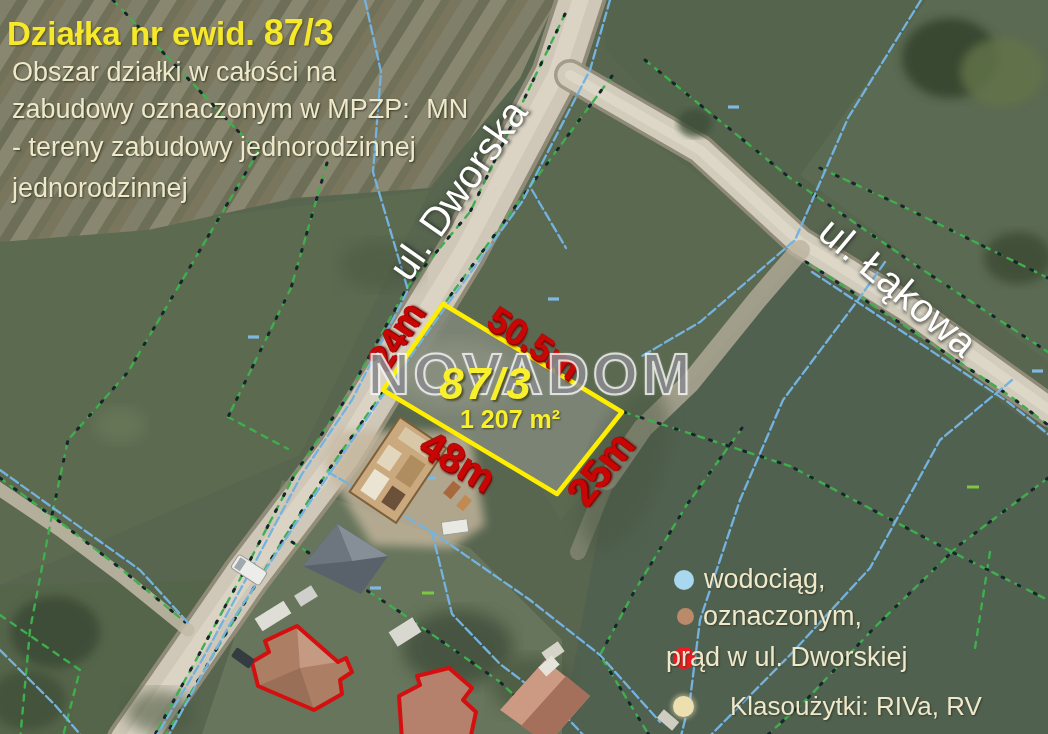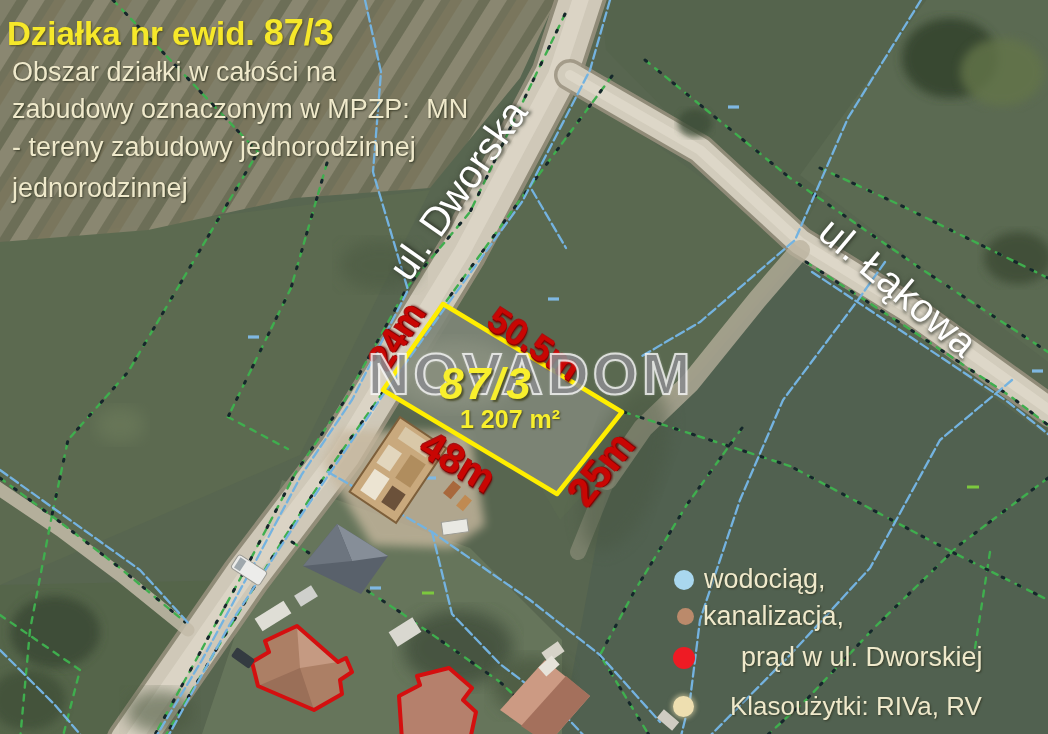--- a/index.html
+++ b/index.html
@@ -234,20 +234,20 @@
     <div class="desc" id="desc1">Obszar działki  w całości na</div>
     <div class="desc" id="desc2"><span>zabudowy oznaczonym w MPZP: </span><b>MN</b></div>
     <div class="desc" id="desc3">- tereny zabudowy jednorodzinnej</div>
     <div class="desc" id="desc4">jednorodzinnej</div>
   </div>
 
   <div>
     <span class="leg-dot" style="left: 674px; top: 570px; width: 20px; height: 20px; background-color: rgb(169, 215, 238);"></span>
     <span class="leg-txt" style="left:704px;top:564px;">wodociąg,</span>
     <span class="leg-dot" style="left: 677px; top: 608px; width: 17px; height: 17px; background-color: rgb(187, 138, 107);"></span>
-    <span class="leg-txt" style="left:703px;top:601px;">kanalizacja,</span>
+    <span class="leg-txt" style="left:703px;top:601px;">oznaczonym,</span>
     <span class="leg-dot" style="left: 673px; top: 647px; width: 22px; height: 22px; background-color: rgb(238, 27, 36);"></span>
-    <span class="leg-txt" style="left:741px;top:642px;">prąd w ul. Dworskiej</span>
+    <span class="leg-txt" style="left:666px;top:642px;">prąd w ul. Dworskiej</span>
     <span class="leg-dot" style="left: 673px; top: 696px; width: 21px; height: 21px; box-shadow: rgba(238, 223, 176, 0.5) 0px 0px 4px 2px; background-color: rgb(238, 223, 176);"></span>
     <span class="leg-txt" style="left:730px;top:691px;font-size:26px;">Klasoużytki: RIVa, RV</span>
   </div>
 
 </div>
 
 </body></html>

